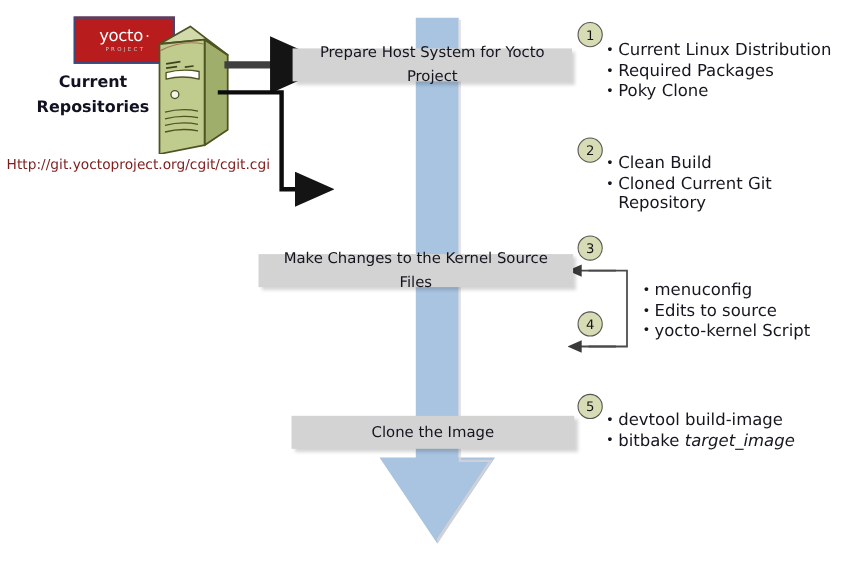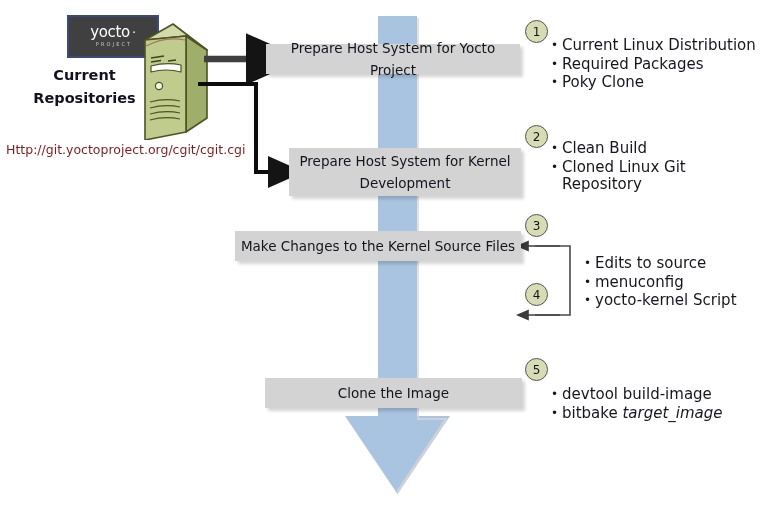--- a/index.html
+++ b/index.html
@@ -32,21 +32,21 @@
     z-index: 0;
   }
 
   
   .yocto-logo {
     position: absolute;
     left: 67px;
     top: 15px;
     width: 92px;
     height: 43px;
-    background: #404040;
+    background: #b91c1c;
     border: 2px solid #3b4a7a;
     box-sizing: border-box;
     z-index: 5;
     display: flex;
     flex-direction: column;
     align-items: center;
     justify-content: center;
   }
   .yocto-word {
     color: #ffffff;
@@ -118,21 +118,21 @@
     box-shadow: 3px 3px 3px rgba(0,0,0,0.17);
     display: flex;
     align-items: center;
     justify-content: center;
     text-align: center;
     font-size: 13.5px;
     line-height: 22px;
     color: #14141f;
     z-index: 8;
     box-sizing: border-box;
-    padding: 0 5px;
+    padding: 0 16px;
   }
   #box-1 { left: 266px; top: 44px;  width: 254px; height: 30px; }
   #box-2 { left: 289px; top: 148px; width: 232px; height: 48px; }
   #box-3 { left: 235px; top: 231px; width: 286px; height: 30px; }
   #box-4 { left: 265px; top: 300px; width: 257px; height: 30px; }
   #box-5 { left: 265px; top: 378px; width: 257px; height: 30px; }
 
   
   .badge {
     position: absolute;
@@ -178,21 +178,21 @@
     position: absolute;
     left: 1px;
     top: 0;
     font-size: 12px;
   }
   .notes li .italic { font-style: italic; }
 
   #notes-1 { left: 550px; top: 37px;  width: 215px; }
   #notes-2 { left: 550px; top: 140px; width: 218px; }
   #notes-3 { left: 583px; top: 255px; width: 180px; }
-  #notes-5 { left: 550px; top: 373px; width: 215px; margin-top: 13px; }
+  #notes-5 { left: 550px; top: 373px; width: 215px; }
 </style>
 </head>
 <body>
 
 <div id="canvas">
 
   <svg class="flow-arrow" viewBox="0 0 120 490" xmlns="http://www.w3.org/2000/svg">
     <polygon points="38,0 77,0 77,400 110,400 57.5,478 5,400 38,400" fill="#a8c4e0"></polygon>
     <polygon points="77,2 79,2 79,402 108,402 58,478 57,474 104,404 77,404" fill="#ded6d6" opacity="0.75"></polygon>
   </svg>
@@ -246,26 +246,20 @@
 
     <polyline points="198,84 256,84 256,172 272,172" fill="none" stroke="#0c0c0c" stroke-width="4" marker-end="url(#ah)"></polyline>
 
     <polyline points="535,246 570,246 570,315 535,315" fill="none" stroke="#4a4a4a" stroke-width="1.6"></polyline>
     <line x1="560" y1="246" x2="528" y2="246" stroke="#4a4a4a" stroke-width="1.6" marker-end="url(#ah-thin)"></line>
     <line x1="560" y1="315" x2="528" y2="315" stroke="#4a4a4a" stroke-width="1.6" marker-end="url(#ah-thin)"></line>
   </svg>
 
   <div class="pbox" id="box-1">Prepare Host System for Yocto Project</div>
 
-  <div class="pbox" id="box-2">
-    <div>
-      <div>Prepare Host System for Kernel</div>
-      <div>Development</div>
-    </div>
-  </div>
 
   <div class="pbox" id="box-3">Make Changes to the Kernel Source Files</div>
   <div class="pbox" id="box-5">Clone the Image</div>
 
   <div class="badge" id="badge-1">1</div>
   <div class="badge" id="badge-2">2</div>
   <div class="badge" id="badge-3">3</div>
   <div class="badge" id="badge-4">4</div>
   <div class="badge" id="badge-5">5</div>
 
@@ -273,28 +267,28 @@
     <ul>
       <li>Current Linux Distribution</li>
       <li>Required Packages</li>
       <li>Poky Clone</li>
     </ul>
   </div>
 
   <div class="notes" id="notes-2">
     <ul>
       <li>Clean Build</li>
-      <li>Cloned Linux Git Repository</li>
+      <li>Cloned Current Git Repository</li>
     </ul>
   </div>
 
   <div class="notes" id="notes-3">
     <ul>
+      <li>menuconfig</li>
       <li>Edits to source</li>
-      <li>menuconfig</li>
       <li>yocto-kernel Script</li>
     </ul>
   </div>
 
   <div class="notes" id="notes-5">
     <ul>
       <li>devtool build-image</li>
       <li><span>bitbake </span><span class="italic">target_image</span></li>
     </ul>
   </div>

